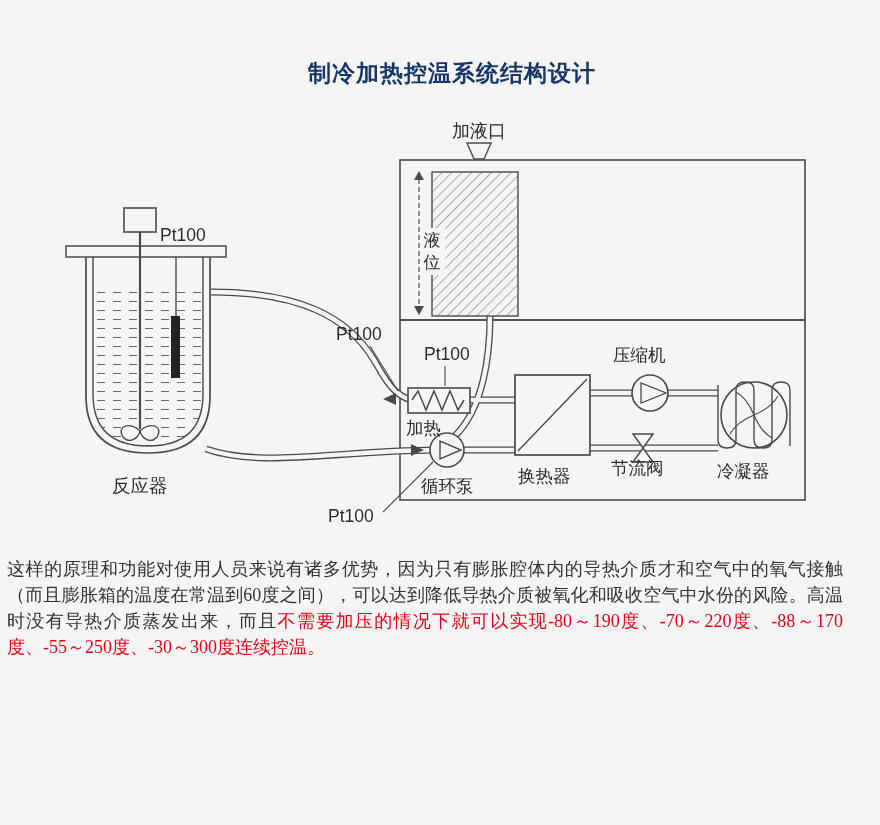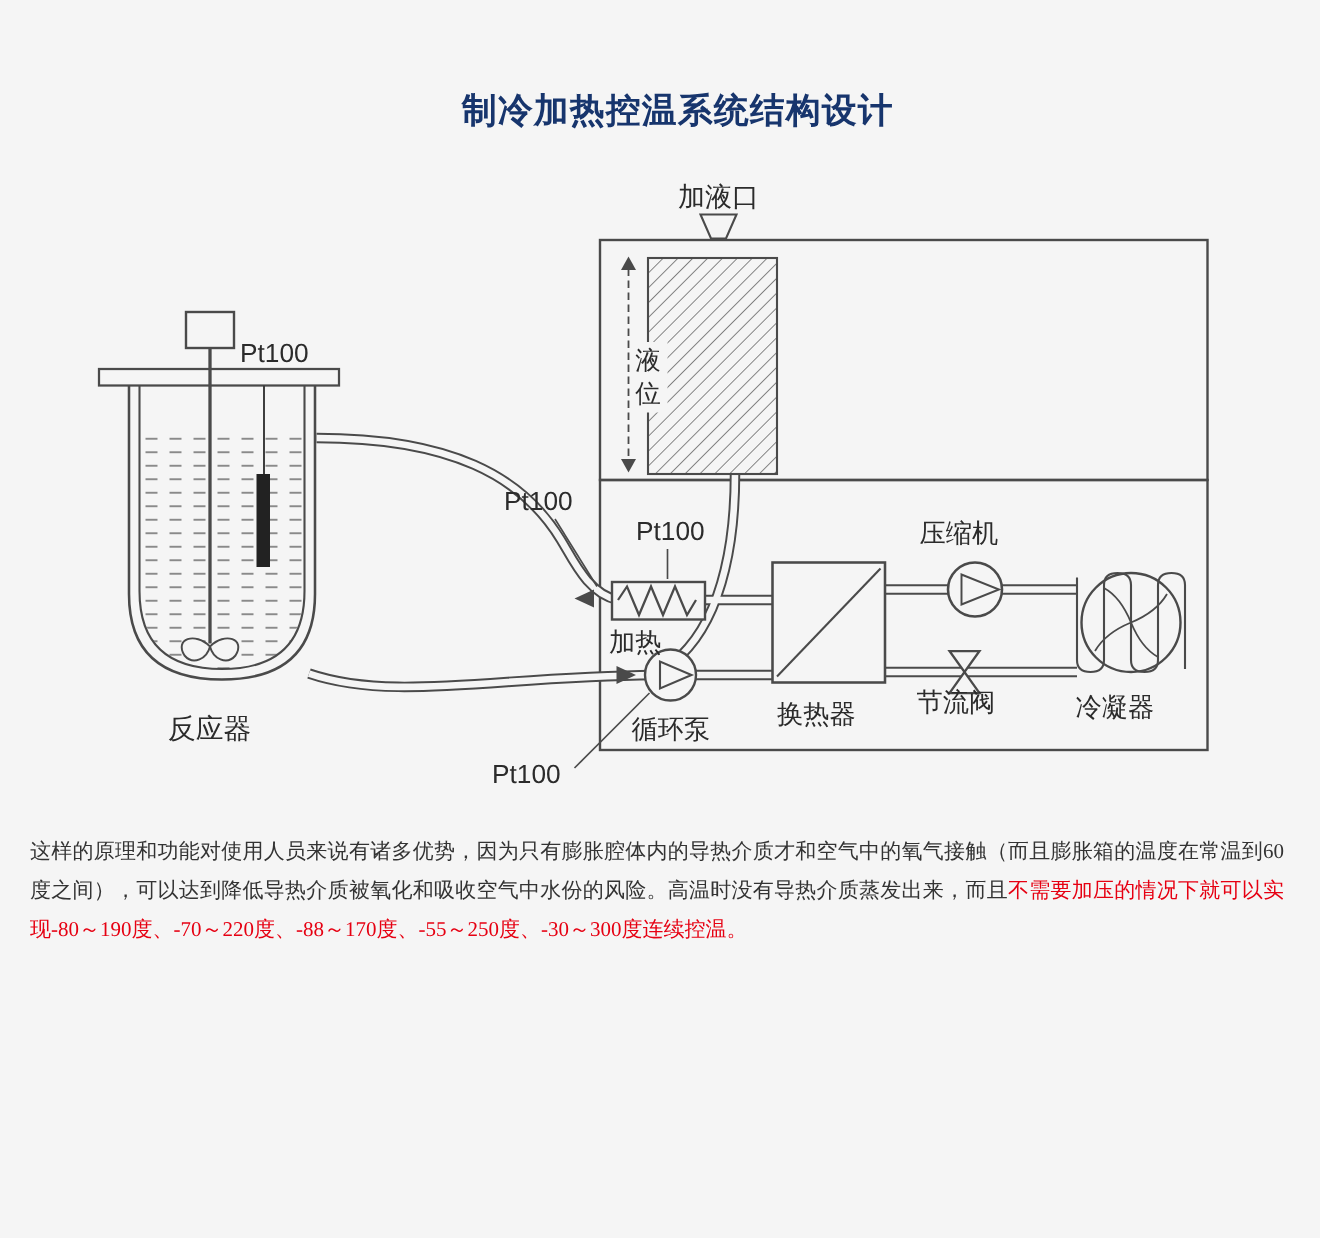--- a/index.html
+++ b/index.html
@@ -29,25 +29,25 @@
     left: 0;
     width: 880px;
     height: 440px;
   }
   svg text {
     font-family: "Liberation Sans", sans-serif;
     fill: #2b2b2b;
   }
   .para {
     position: absolute;
-    left: 20px;
+    left: 7px;
     width: 836px;
     margin: 0;
     font-family: "Liberation Serif", "DejaVu Serif", serif;
-    font-size: 14px;
+    font-size: 18px;
     line-height: 26px;
     color: #333333;
     text-align: justify;
   }
   #para1 { top: 556px; }
   #para2 { top: 696px; }
   .red { color: #e60012; }
 </style>
 </head>
 <body>

